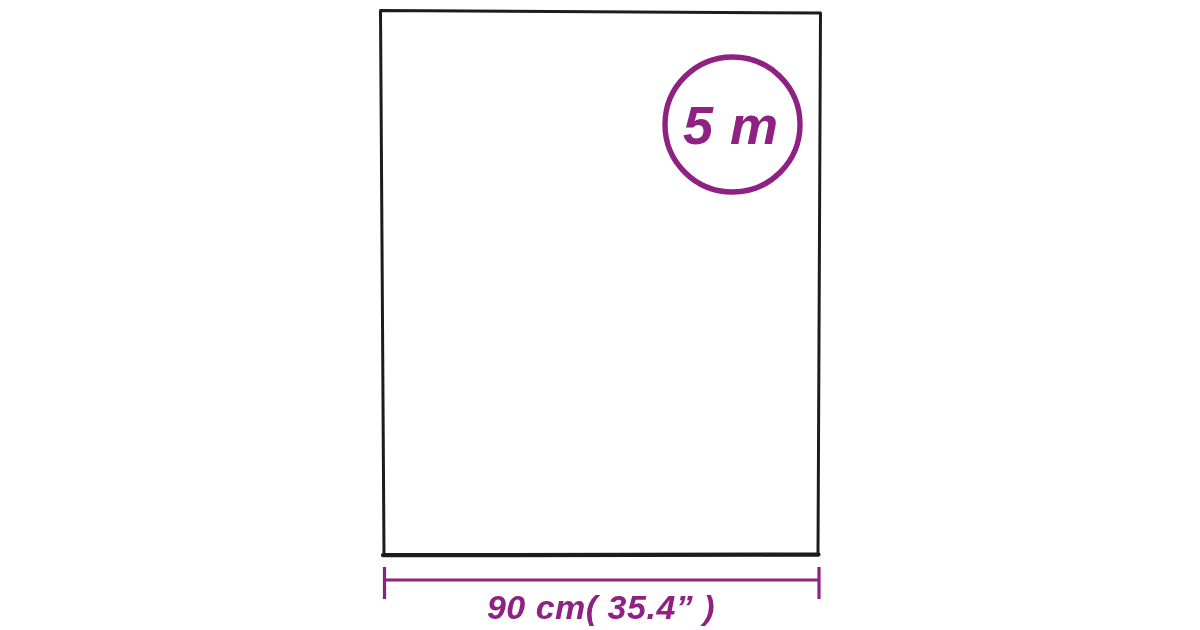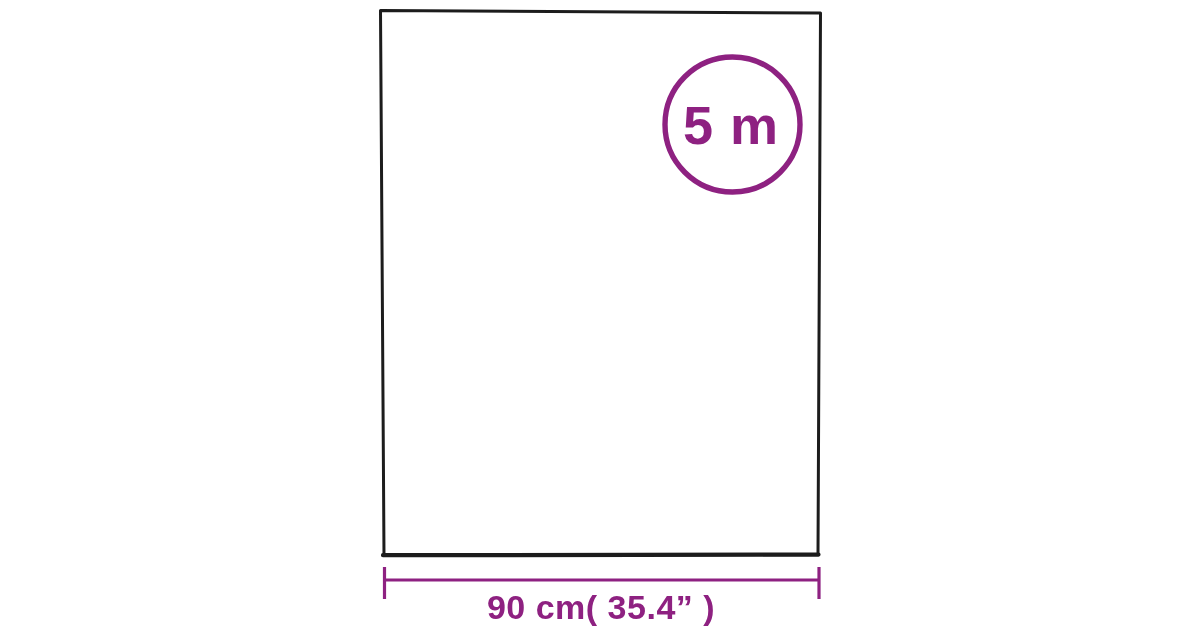--- a/index.html
+++ b/index.html
@@ -11,20 +11,21 @@
     height: 630px;
     background: var(--background, #ffffff);
     font-family: "Liberation Sans", sans-serif;
     overflow: hidden;
   }
   .stage {
     position: relative;
     width: 1200px;
     height: 630px;
     background: var(--background, #ffffff);
+    font-style: italic;
   }
   svg { display: block; }
 
   .sheet {
     fill: #ffffff;
     stroke: var(--outline, #1c1c1c);
     stroke-width: 3;
     stroke-linejoin: round;
   }
   .sheet-bottom {

